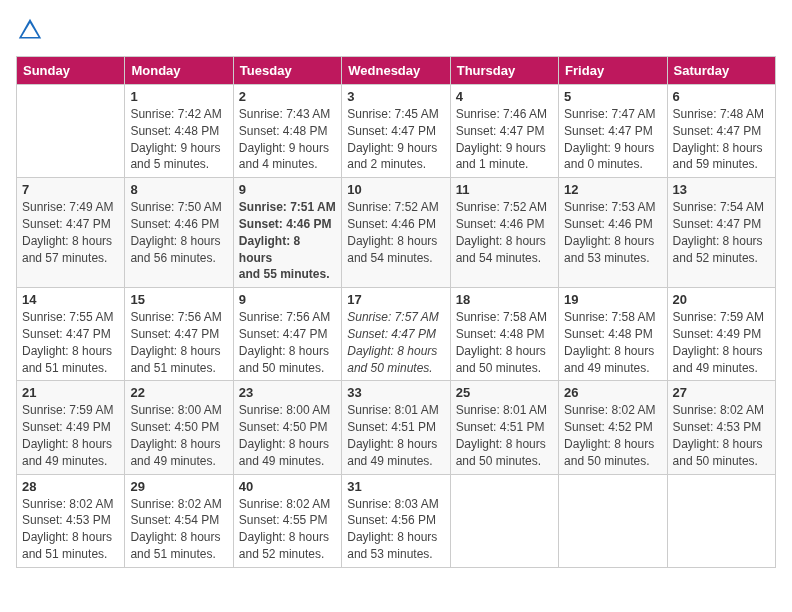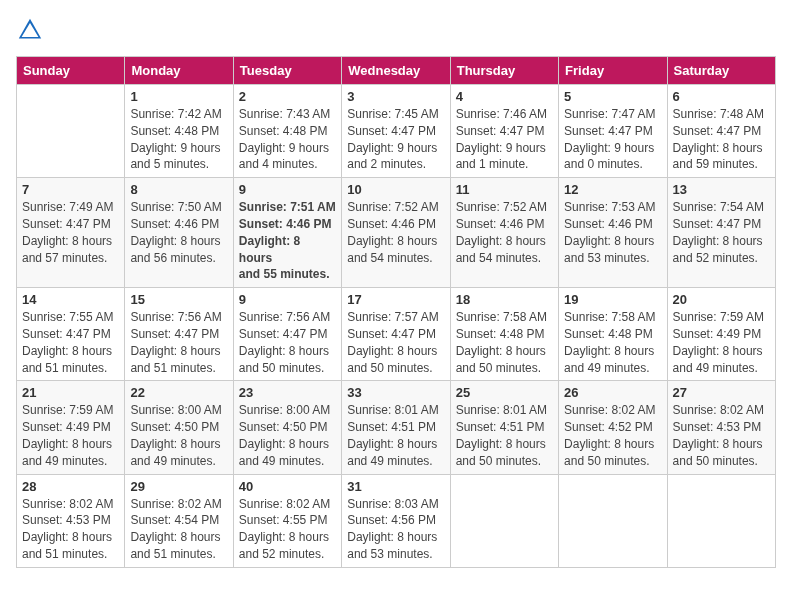--- a/index.html
+++ b/index.html
@@ -232,21 +232,21 @@
         </td>
         <td>
           <div class="day-number">9</div>
           <div class="day-info" style="white-space: pre-line;">Sunrise: 7:56 AM
 Sunset: 4:47 PM
 Daylight: 8 hours
 and 50 minutes.</div>
         </td>
         <td>
           <div class="day-number">17</div>
-          <div class="day-info" style="white-space: pre-line;">Sunrise: 7:57 AM
+          <div class="day-info" style="white-space: pre-line; font-style: italic;">Sunrise: 7:57 AM
 Sunset: 4:47 PM
 Daylight: 8 hours
 and 50 minutes.</div>
         </td>
         <td>
           <div class="day-number">18</div>
           <div class="day-info" style="white-space: pre-line;">Sunrise: 7:58 AM
 Sunset: 4:48 PM
 Daylight: 8 hours
 and 50 minutes.</div>

